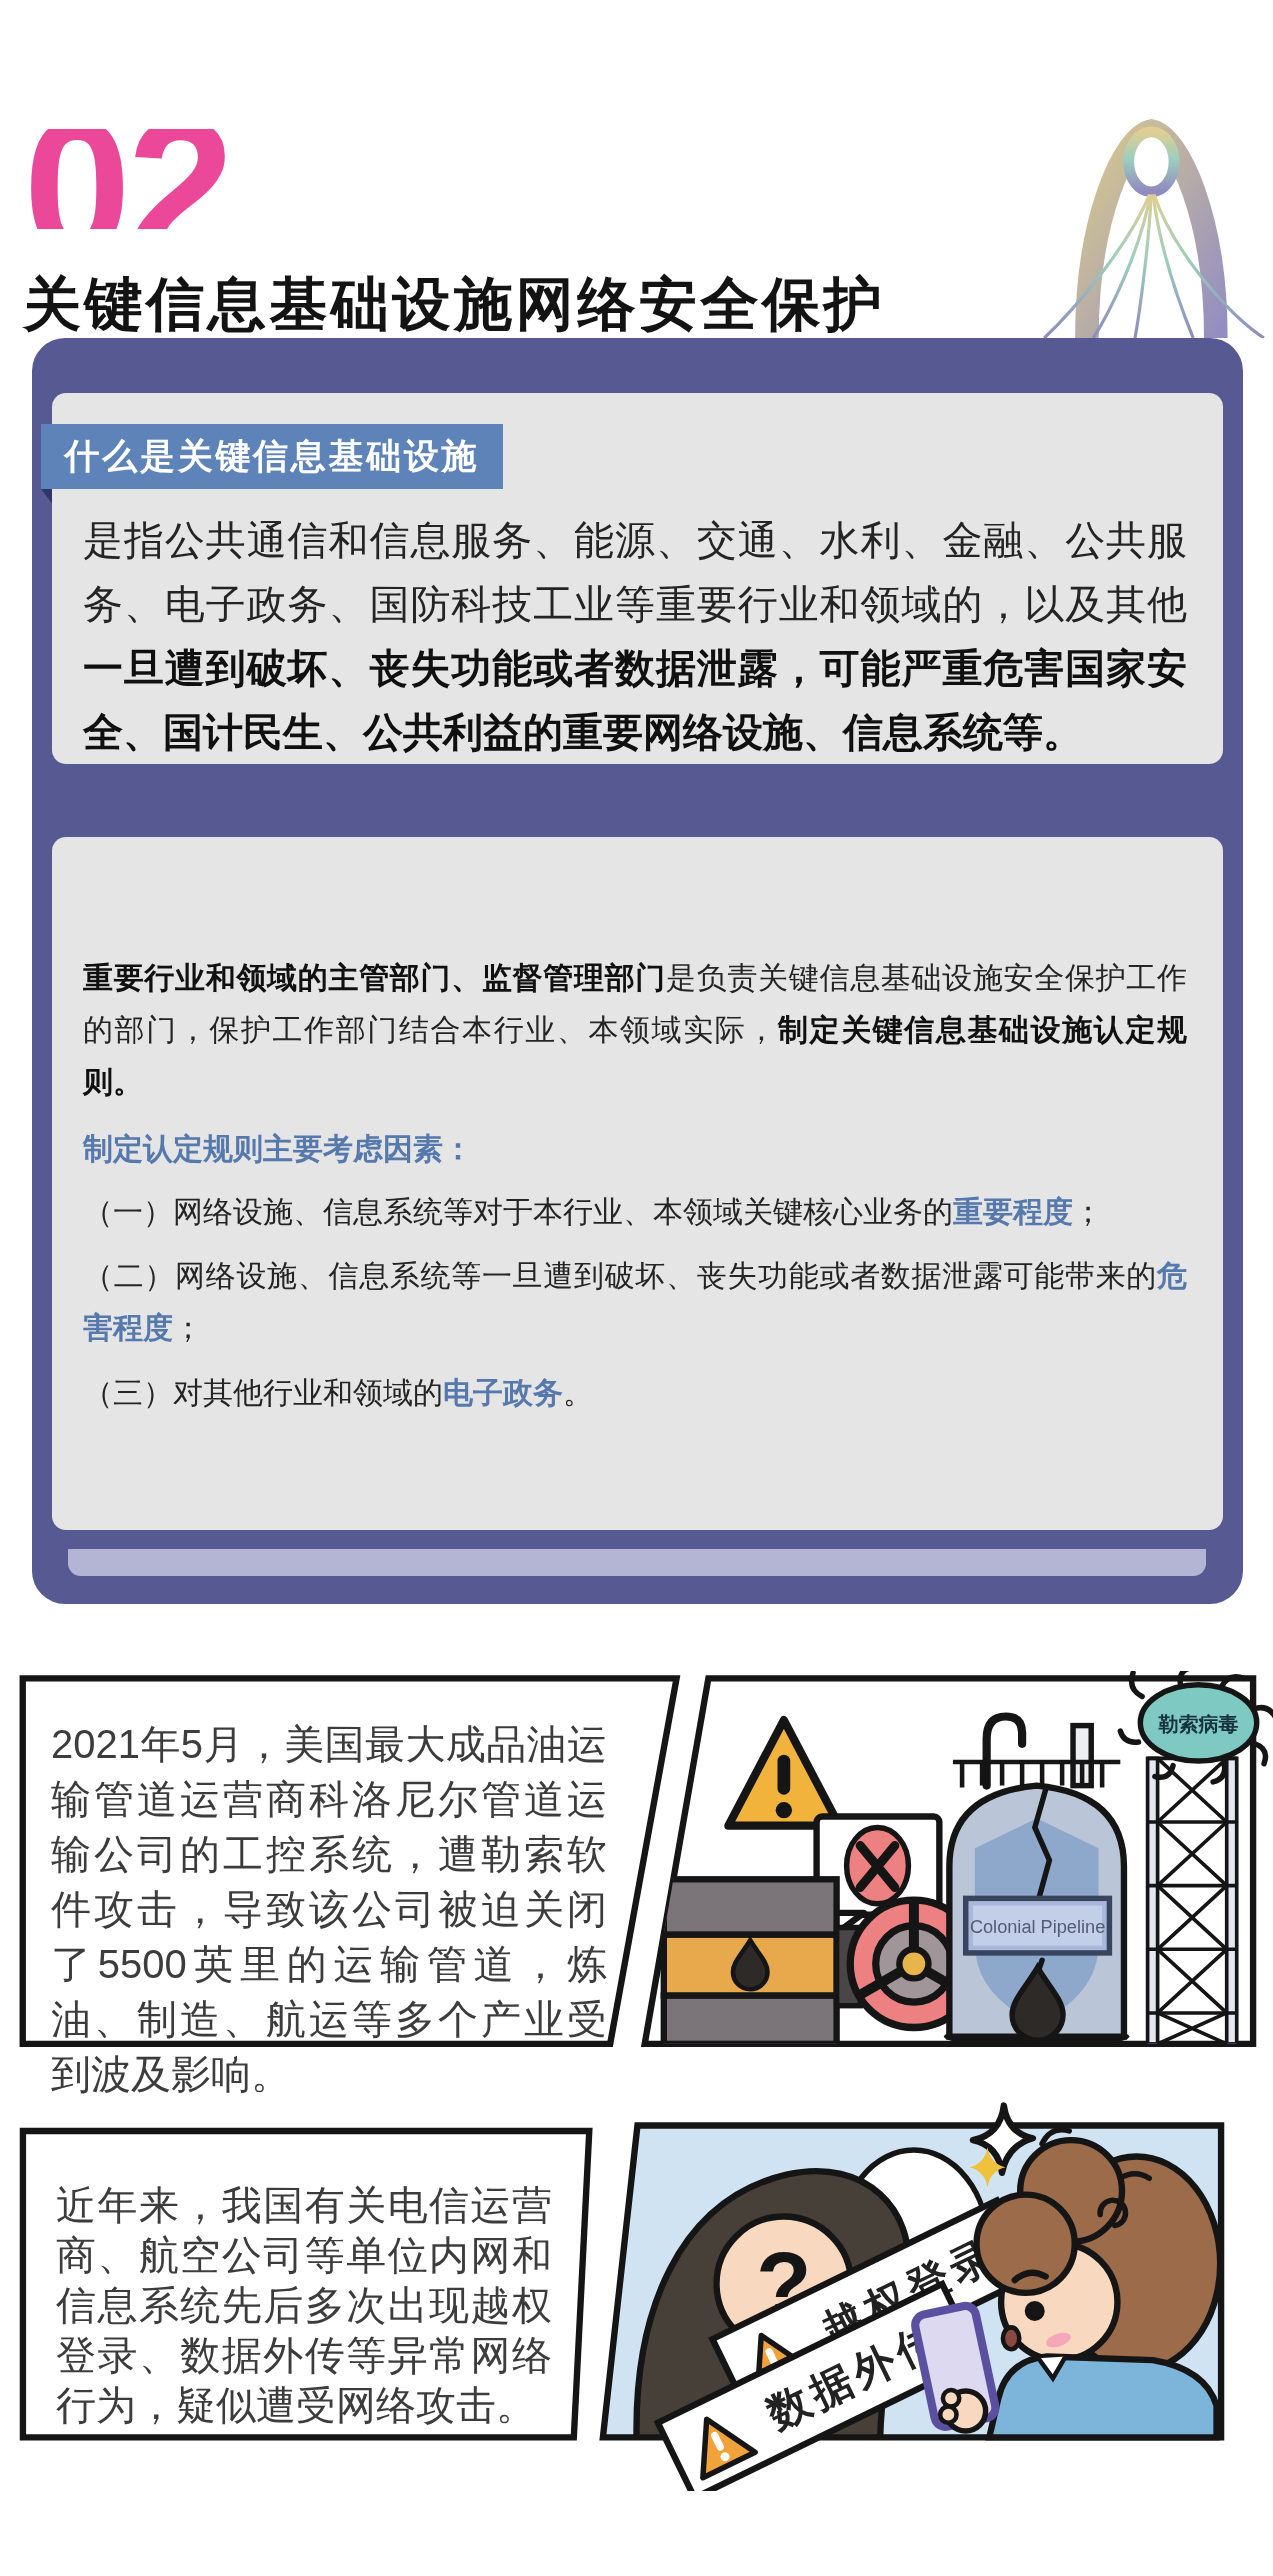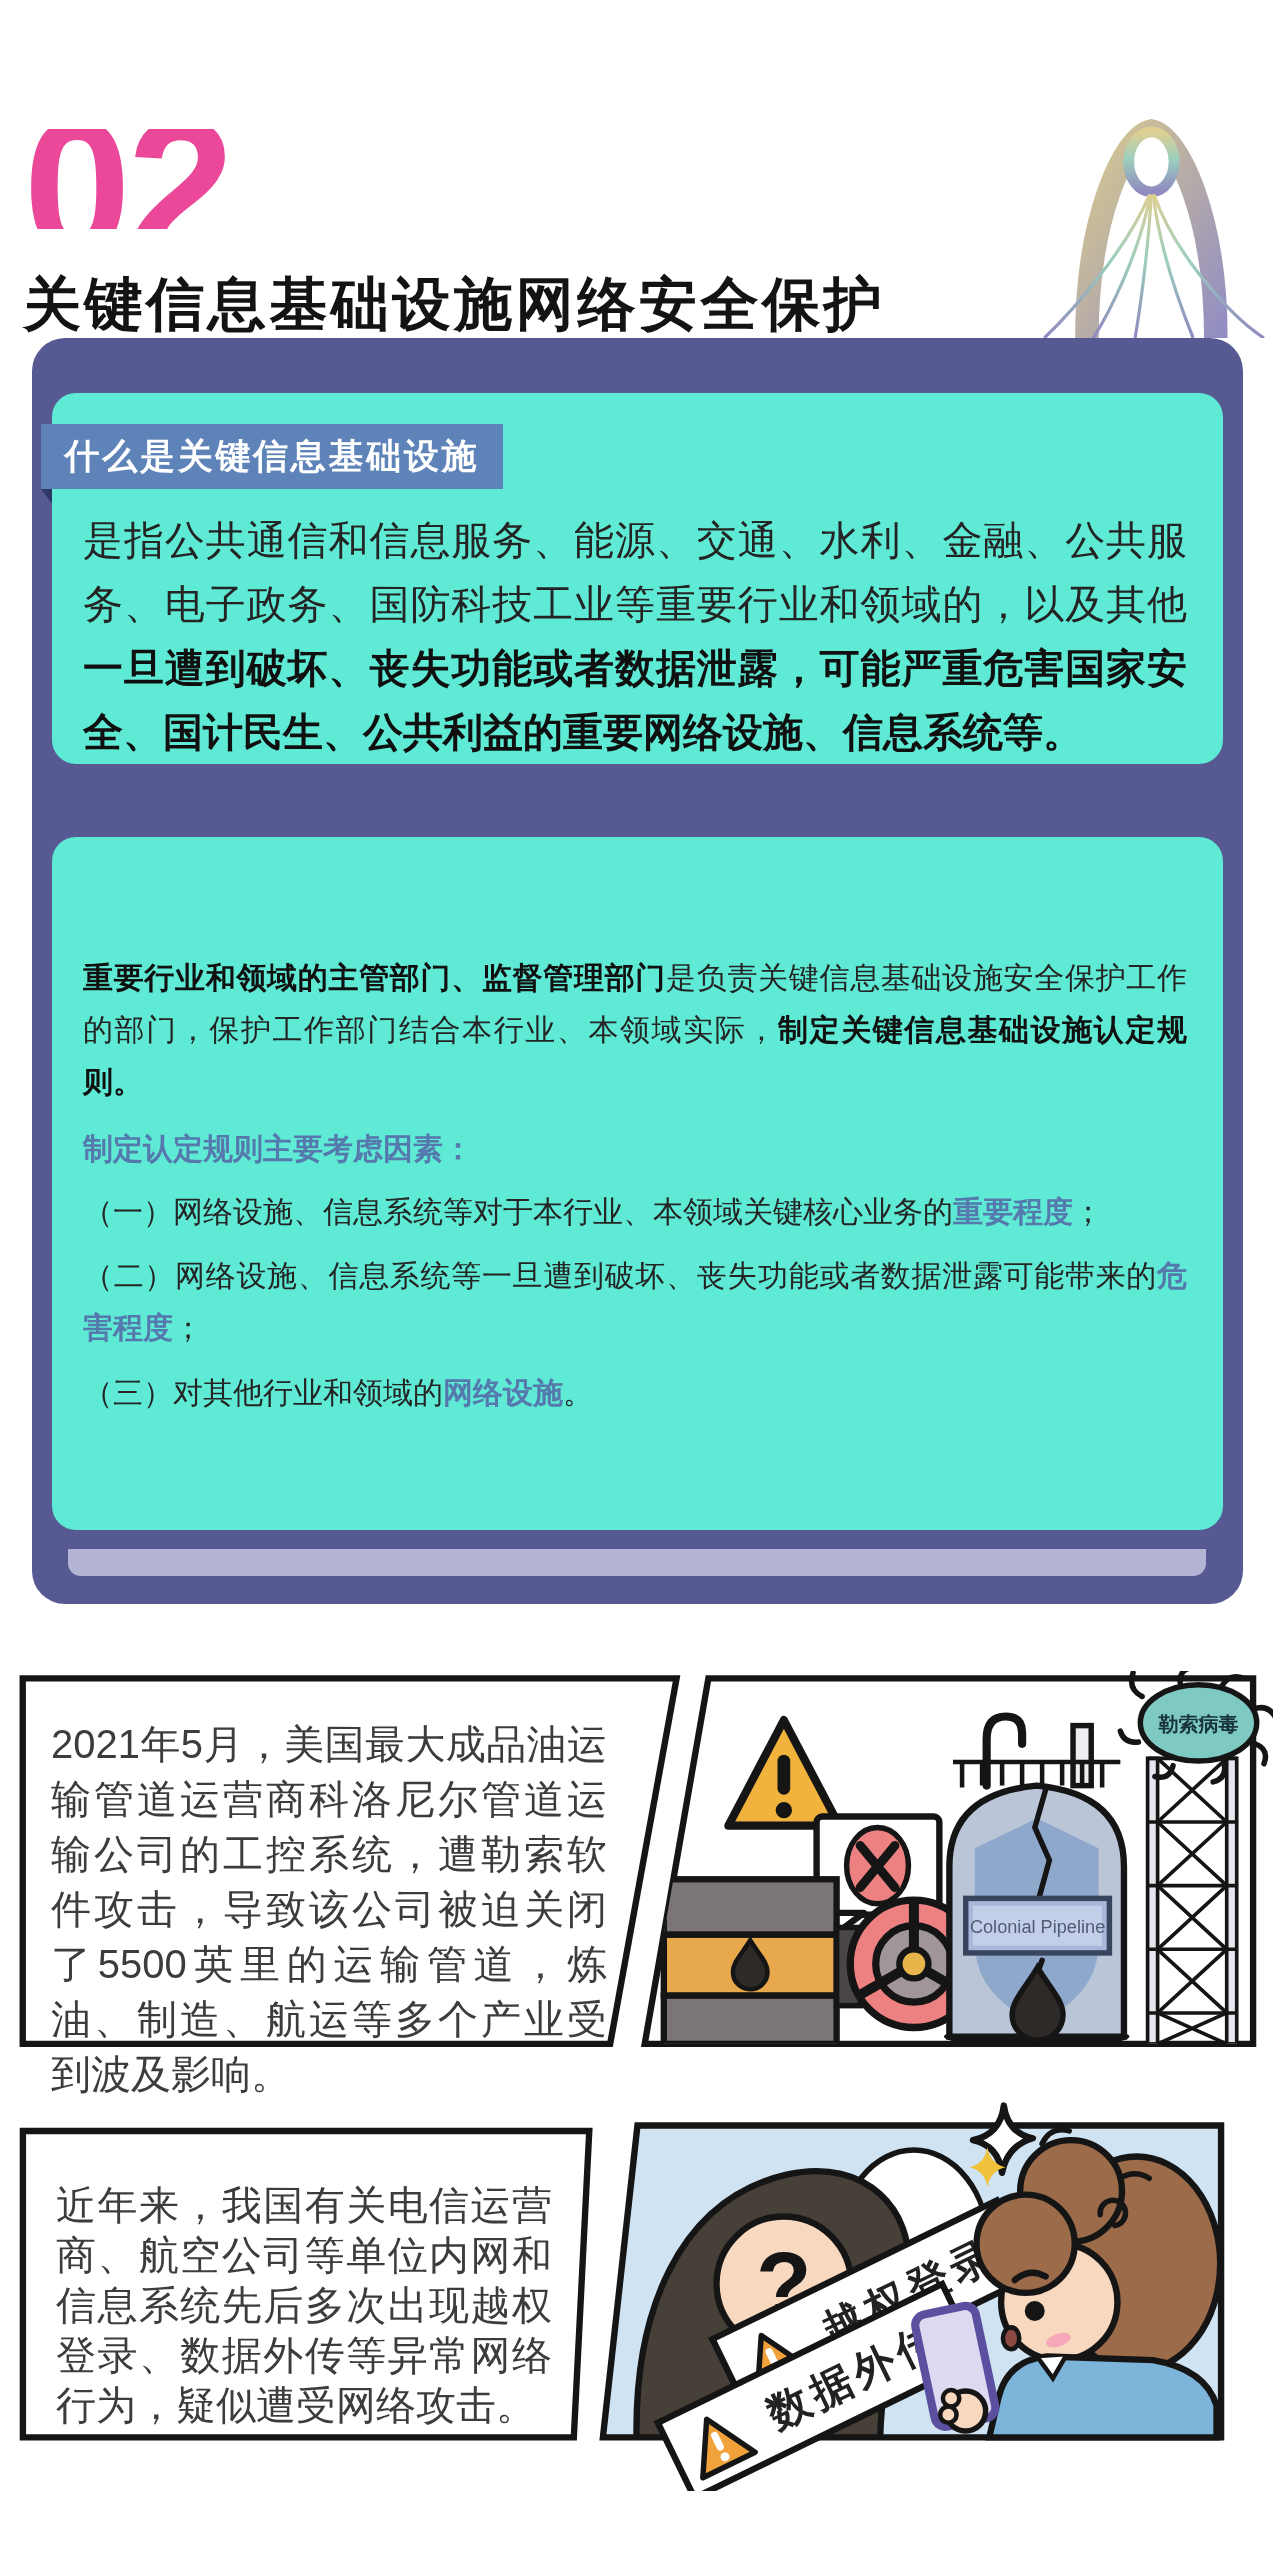--- a/index.html
+++ b/index.html
@@ -13,21 +13,21 @@
   
   .num-clip{position:absolute;left:23.6px;top:129px;width:291px;height:100px;overflow:hidden;}
   .num-clip span{display:block;font-size:193px;line-height:193px;margin-top:-38px;
     font-weight:700;color:#ec4899;letter-spacing:-3.6px;}
   .page-title{position:absolute;left:23px;top:227px;font-size:58px;font-weight:900;
     color:#131313;letter-spacing:3.6px;white-space:nowrap;}
 
   
   .panel{position:absolute;left:32px;top:338px;width:1211px;height:1266px;
     background:#575a92;border-radius:33px;}
-  .card{position:absolute;left:20px;width:1171px;background:#5eead4;border-radius:24px;}
+  .card{position:absolute;left:20px;width:1171px;background:#e5e5e5;border-radius:14px;}
   .card1{top:55px;height:371px;}
   .card2{top:499px;height:693px;}
   .badge{position:absolute;left:-11px;top:31px;background:#5e83b8;color:#ffffff;
     font-size:35px;font-weight:800;letter-spacing:2.7px;padding:9px 23.6px;white-space:nowrap;}
   .badge .fold{position:absolute;left:0;top:100%;width:11px;height:14.5px;background:#2d3768;
     clip-path:polygon(0 0,100% 0,100% 100%);}
   .card-body{padding:115px 36px 0 31px;text-align:justify;}
   .card1 .card-body{font-size:40px;line-height:64px;font-weight:500;color:#242424;}
   .card2 .card-body{font-size:30px;line-height:52px;font-weight:500;color:#242424;}
   .card2 .intro{margin:0 0 14.5px 0;}
@@ -86,21 +86,21 @@
     </div>
     <div class="card-body"><span class="sp-n">是指公共通信和信息服务、能源、交通、水利、金融、公共服务、电子政务、国防科技工业等重要行业和领域的，以及其他</span><span class="sp-b">一旦遭到破坏、丧失功能或者数据泄露，可能严重危害国家安全、国计民生、公共利益的重要网络设施、信息系统等。</span></div>
   </div>
 
   <div class="card card2">
     <div class="card-body">
       <p class="intro"><span class="sp-b">重要行业和领域的主管部门、监督管理部门</span><span class="sp-n">是负责关键信息基础设施安全保护工作的部门，保护工作部门结合本行业、本领域实际，</span><span class="sp-b">制定关键信息基础设施认定规则。</span></p>
       <p class="factors-heading">制定认定规则主要考虑因素：</p>
       <p class="factor"><span class="sp-n">（一）网络设施、信息系统等对于本行业、本领域关键核心业务的</span><span class="sp-bb">重要程度</span><span class="sp-n">；</span></p>
       <p class="factor"><span class="sp-n">（二）网络设施、信息系统等一旦遭到破坏、丧失功能或者数据泄露可能带来的</span><span class="sp-bb">危害程度</span><span class="sp-n">；</span></p>
-      <p class="factor"><span class="sp-n">（三）对其他行业和领域的</span><span class="sp-bb">网络设施</span><span class="sp-n">。</span></p>
+      <p class="factor"><span class="sp-n">（三）对其他行业和领域的</span><span class="sp-bb">电子政务</span><span class="sp-n">。</span></p>
     </div>
   </div>
 
   <div class="panel-strip"></div>
 </div>
 
 <svg class="case-svg" style="top:1671px;" height="382" viewBox="0 0 1401 420">
   <defs>
     <clipPath id="cp1">
         <path d="M779,8 H1378 V410 H709 Z"></path>

